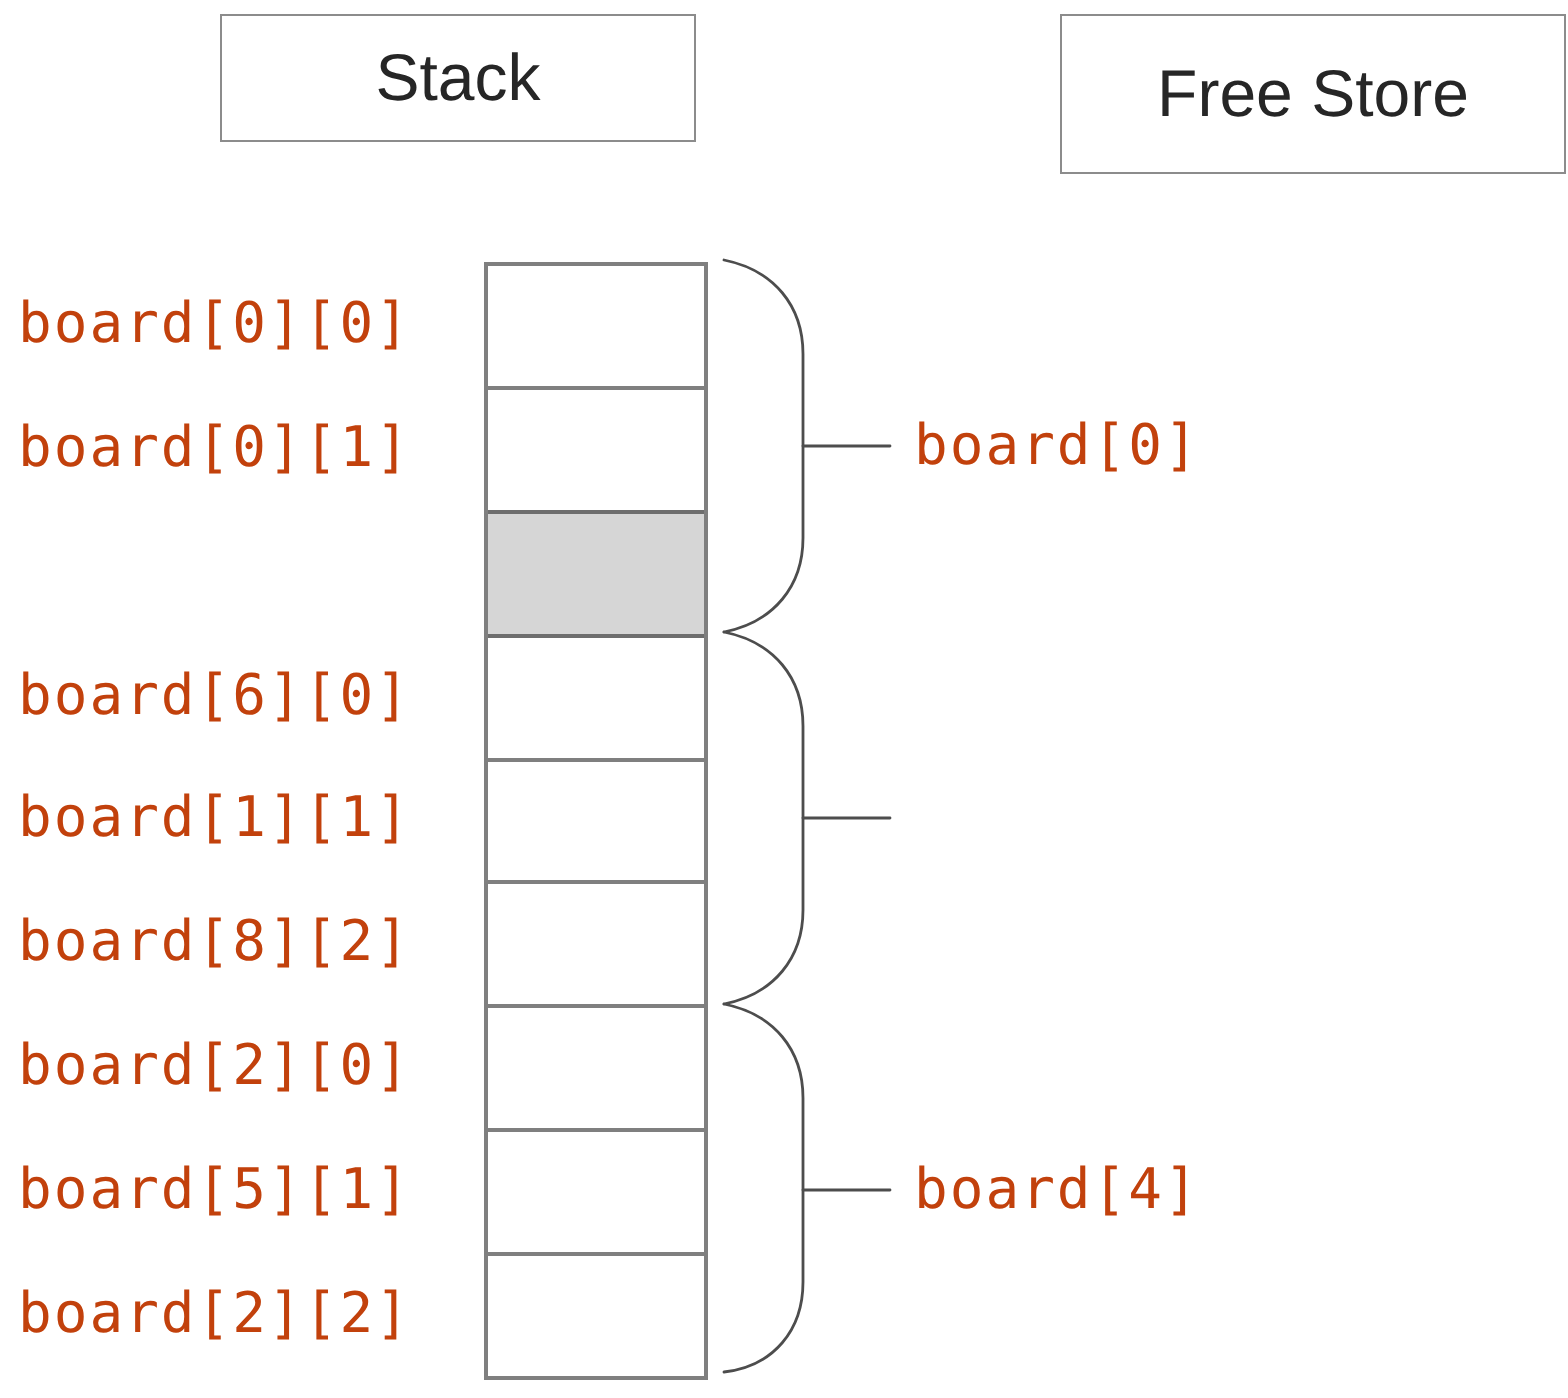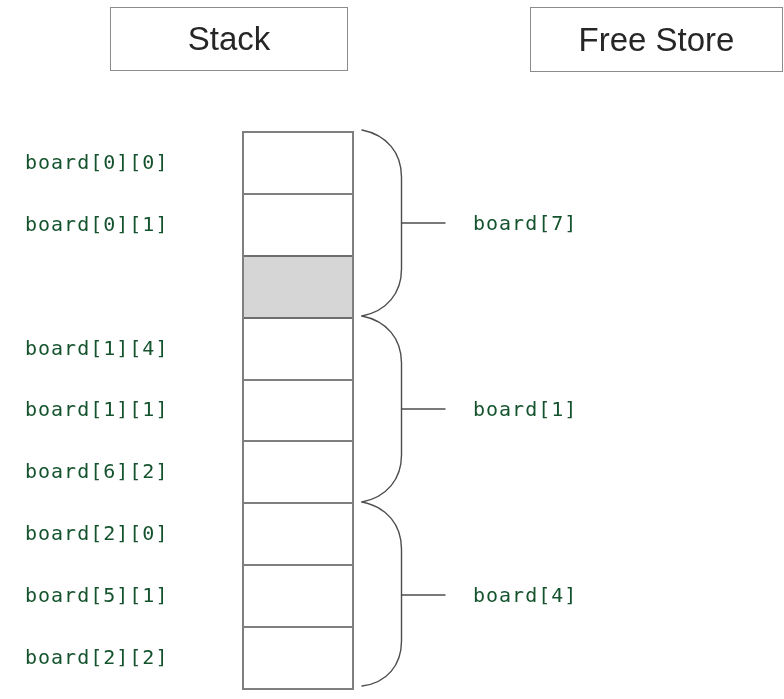--- a/index.html
+++ b/index.html
@@ -19,21 +19,21 @@
     border: 1.5px solid #8c8c8c;
     background: #ffffff;
     display: flex;
     align-items: center;
     justify-content: center;
     font-size: 33px;
     color: #262626;
     text-align: center;
   }
   .stack-box { left: 110px; top: 7px; width: 238px; height: 64px; }
-  .free-box  { left: 530px; top: 7px; width: 253px; height: 65px; }
+  .free-box  { left: 530px; top: 7px; width: 253px; height: 80px; }
 
   
   .mem-column {
     position: absolute;
     left: 242px; top: 131px;
     width: 112px; height: 559px;
     box-sizing: border-box;
     border: 2px solid #7f7f7f;
     display: flex;
     flex-direction: column;
@@ -41,27 +41,26 @@
   }
   .mem-cell { flex: 1 1 0; box-sizing: border-box; background: #ffffff; }
   .mem-cell + .mem-cell { border-top: 2px solid #7f7f7f; }
   .mem-cell.shaded { background: #d6d6d6; border-top-color: #6e6e6e; }
   .mem-cell.shaded + .mem-cell { border-top-color: #6e6e6e; }
 
   
   .mono {
     position: absolute;
     font-family: "DejaVu Sans Mono", "Liberation Mono", monospace;
-    font-size: 20px;
+    font-size: 28px;
     letter-spacing: 1px;
-    color: #14532d;
+    color: #c2410c;
     height: 36px;
     line-height: 36px;
     white-space: nowrap;
-    margin-left: 16px;
   }
   .cell-label  { left: 9px; }
   .group-label { left: 457px; }
 
   
   .braces {
     position: absolute;
     left: 0; top: 0;
     width: 784px; height: 699px;
     pointer-events: none;
@@ -74,23 +73,23 @@
 
   <div class="hbox stack-box">
     <span>Stack</span>
   </div>
   <div class="hbox free-box">
     <span>Free Store</span>
   </div>
 
   <div class="mono cell-label" style="top:144px">board[0][0]</div>
   <div class="mono cell-label" style="top:206px">board[0][1]</div>
-  <div class="mono cell-label" style="top:330px">board[1][4]</div>
+  <div class="mono cell-label" style="top:330px">board[6][0]</div>
   <div class="mono cell-label" style="top:391px">board[1][1]</div>
-  <div class="mono cell-label" style="top:453px">board[6][2]</div>
+  <div class="mono cell-label" style="top:453px">board[8][2]</div>
   <div class="mono cell-label" style="top:515px">board[2][0]</div>
   <div class="mono cell-label" style="top:577px">board[5][1]</div>
   <div class="mono cell-label" style="top:639px">board[2][2]</div>
 
   <div class="mem-column">
     <div class="mem-cell"></div>
     <div class="mem-cell"></div>
     <div class="mem-cell shaded"></div>
     <div class="mem-cell"></div>
     <div class="mem-cell"></div>
@@ -104,17 +103,16 @@
     <g fill="none" stroke="#4d4d4d" stroke-width="1.4" stroke-linecap="round">
       <path d="M 362 130 C 387 135, 401.5 153, 401.5 177 L 401.5 269 C 401.5 293, 387 311, 362 316"></path>
       <line x1="401.5" y1="223" x2="445" y2="223"></line>
       <path d="M 362 316 C 387 321, 401.5 339, 401.5 363 L 401.5 455 C 401.5 479, 387 497, 362 502"></path>
       <line x1="401.5" y1="409" x2="445" y2="409"></line>
       <path d="M 362 502 C 387 507, 401.5 525, 401.5 549 L 401.5 641 C 401.5 665, 387 683, 362 686"></path>
       <line x1="401.5" y1="595" x2="445" y2="595"></line>
     </g>
   </svg>
 
-  <div class="mono group-label" style="top:205px">board[7]</div>
-  <div class="mono group-label" style="top:391px">board[1]</div>
+  <div class="mono group-label" style="top:205px">board[0]</div>
   <div class="mono group-label" style="top:577px">board[4]</div>
 
 </div>
 
 </body></html>

